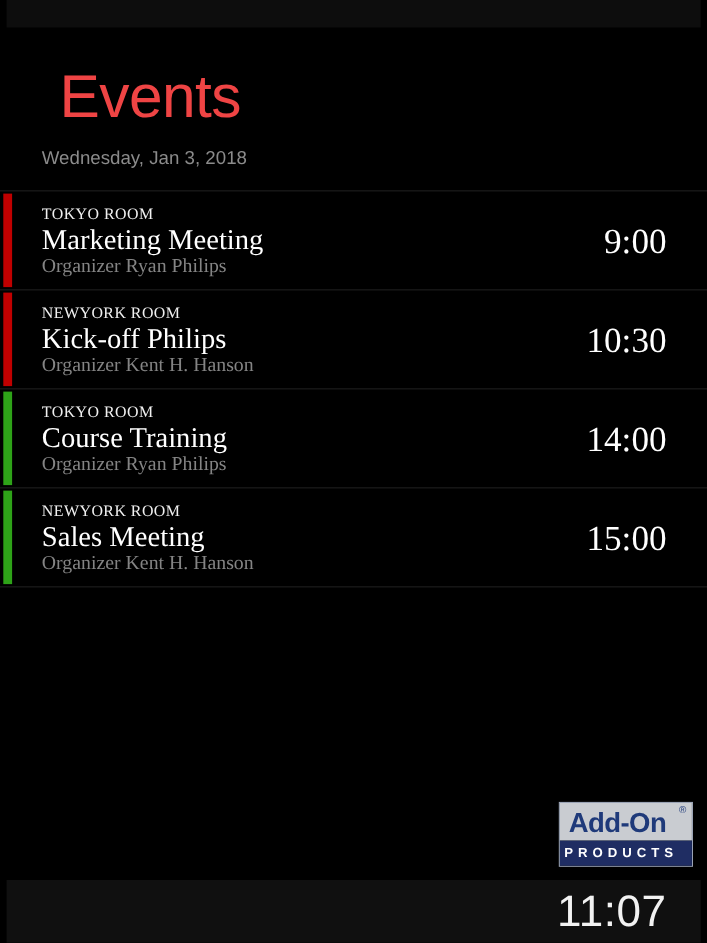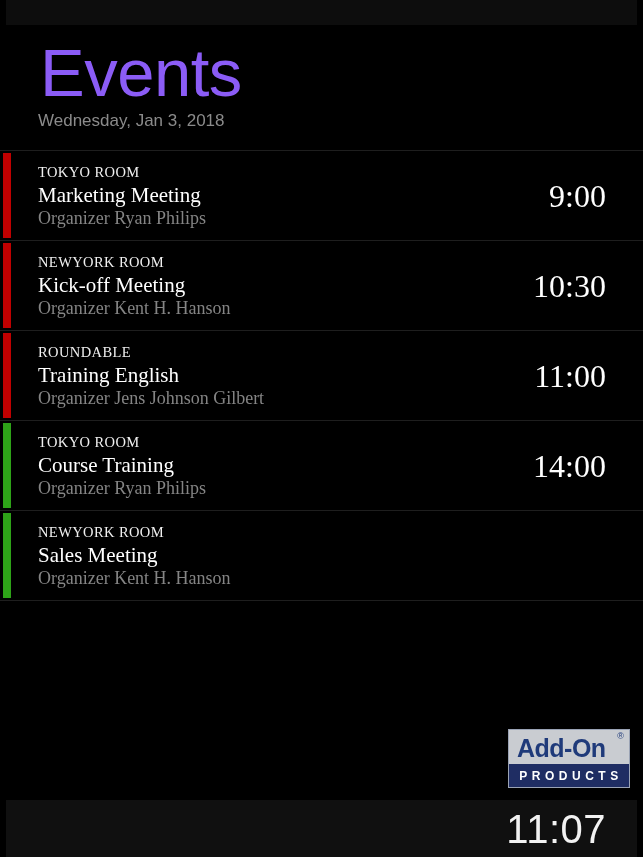--- a/index.html
+++ b/index.html
@@ -31,26 +31,26 @@
     margin: 0 6px;
     flex: 0 0 auto;
   }
 
   
   .header {
     flex: 0 0 auto;
     padding: 16px 0 18px 38px;
   }
   .page-title {
-    color: #8b5cf6;
-    font-size: 67px;
+    color: #ef4444;
+    font-size: 55px;
     line-height: 60px;
     font-weight: 400;
     letter-spacing: -0.5px;
-    margin: 2px;
+    margin: 16px;
   }
   .page-date {
     color: #8b8b8b;
     font-size: 17px;
     line-height: 22px;
     margin-top: 7px;
   }
 
   
   .event-list {
@@ -80,21 +80,21 @@
     min-width: 0;
   }
   .event-room {
     color: #f0f0f0;
     font-size: 14.5px;
     line-height: 18px;
     letter-spacing: 0.4px;
   }
   .event-title {
     color: #ffffff;
-    font-size: 21px;
+    font-size: 26px;
     line-height: 26px;
     margin-top: 1px;
   }
   .event-organizer {
     color: #848484;
     font-size: 18px;
     line-height: 19px;
     margin-top: 1px;
   }
   .event-time {
@@ -140,21 +140,20 @@
   .logo-reg {
     position: absolute;
     top: 2px;
     right: 5px;
     color: #1f3a7a;
     font-size: 9px;
     line-height: 9px;
   }
   .logo-bottom {
     background: #1f2d63;
-    text-align: center;
     padding: 2px 0 3px 0;
   }
   .logo-products {
     color: #ffffff;
     font-size: 12px;
     line-height: 14px;
     font-weight: bold;
     letter-spacing: 4.5px;
     padding-left: 4px;
     display: inline-block;
@@ -201,53 +200,45 @@
         <div class="event-title">Marketing Meeting</div>
         <div class="event-organizer">Organizer Ryan Philips</div>
       </div>
       <div class="event-time">9:00</div>
     </div>
 
     <div class="event-row">
       <div class="status-bar-accent" style="background: rgb(192, 0, 0);"></div>
       <div class="event-info">
         <div class="event-room">NEWYORK ROOM</div>
-        <div class="event-title">Kick-off Meeting</div>
+        <div class="event-title">Kick-off Philips</div>
         <div class="event-organizer">Organizer Kent H. Hanson</div>
       </div>
       <div class="event-time">10:30</div>
     </div>
 
-    <div class="event-row">
-      <div class="status-bar-accent" style="background: rgb(192, 0, 0);"></div>
-      <div class="event-info">
-        <div class="event-room">ROUNDABLE</div>
-        <div class="event-title">Training English</div>
-        <div class="event-organizer">Organizer Jens Johnson Gilbert</div>
-      </div>
-      <div class="event-time">11:00</div>
-    </div>
 
     <div class="event-row">
       <div class="status-bar-accent" style="background: rgb(46, 163, 24);"></div>
       <div class="event-info">
         <div class="event-room">TOKYO ROOM</div>
         <div class="event-title">Course Training</div>
         <div class="event-organizer">Organizer Ryan Philips</div>
       </div>
       <div class="event-time">14:00</div>
     </div>
 
     <div class="event-row">
       <div class="status-bar-accent" style="background: rgb(46, 163, 24);"></div>
       <div class="event-info">
         <div class="event-room">NEWYORK ROOM</div>
         <div class="event-title">Sales Meeting</div>
         <div class="event-organizer">Organizer Kent H. Hanson</div>
       </div>
+      <div class="event-time">15:00</div>
     </div>
 
   </div>
 
   <div class="spacer"></div>
 
   <div class="logo-area">
     <div class="logo">
       <div class="logo-top">
         <span class="logo-wordmark">Add-On</span>

